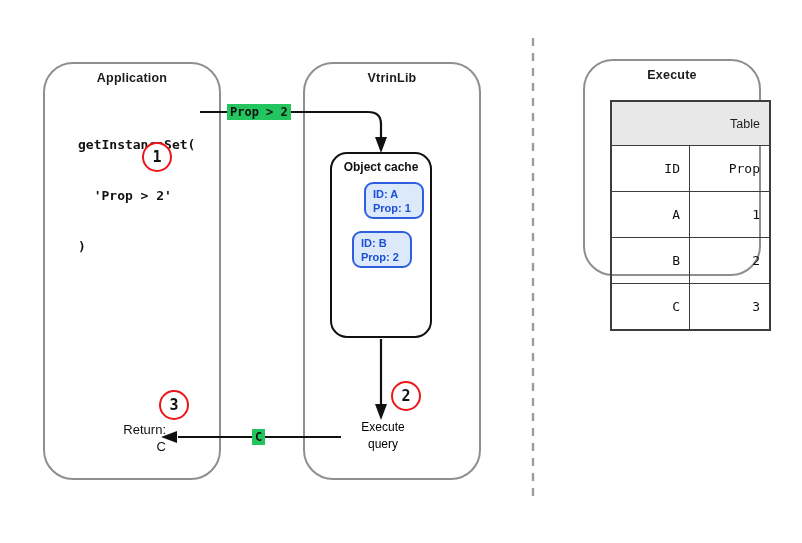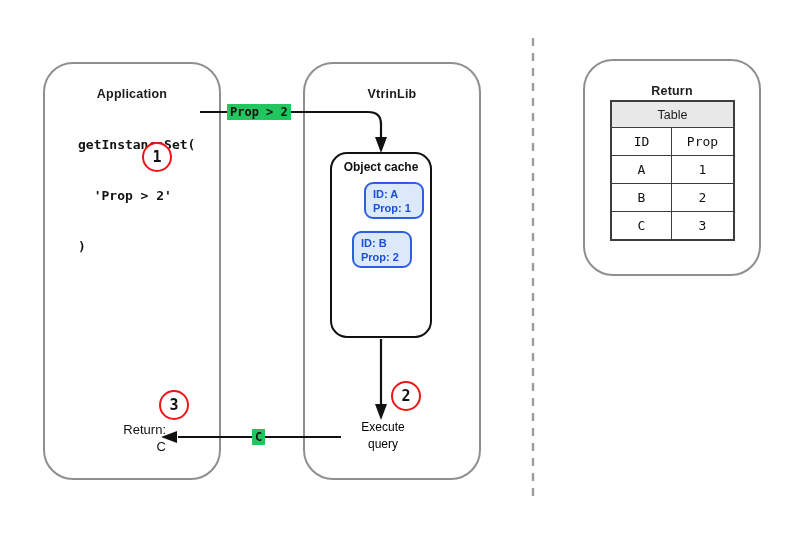--- a/index.html
+++ b/index.html
@@ -8,21 +8,21 @@
     font-family:"Liberation Sans", sans-serif; overflow:hidden;
   }
   svg.lines-layer { position:absolute; left:0; top:0; z-index:5; pointer-events:none; }
 
   .gbox {
     position:absolute; border:2px solid #8f8f8f; border-radius:30px;
     background:transparent; box-sizing:border-box; z-index:1;
   }
   .box-title {
     text-align:center; padding-top:7px; font-weight:bold; font-size:12.5px;
-    color:#1c1c1c; letter-spacing:0.2px;margin-top:16px;
+    color:#1c1c1c; letter-spacing:0.2px;
   }
   #app-box    { left:43px;  top:62px; width:178px; height:418px; }
   #vtrin-box  { left:303px; top:62px; width:178px; height:418px; }
   #server-box { left:583px; top:59px; width:178px; height:217px; }
 
   .code {
     position:absolute; left:78px; top:102px; z-index:2;
     font-family:"DejaVu Sans Mono", monospace; font-size:13px; font-weight:bold;
     color:#111; line-height:17px; white-space:pre;
   }
@@ -75,21 +75,21 @@
     font-weight:bold; font-size:12.5px; color:#9d9d9d; background:#fff;
     line-height:15px; z-index:6;
   }
 
   .server-table {
     position:absolute; left:610px; top:100px; z-index:2;
     border-collapse:collapse; font-family:"DejaVu Sans Mono", monospace;
     font-size:13px; color:#111; border:2px solid #3d3d3d;
   }
   .server-table td {
-    border:1.5px solid #3d3d3d; text-align:center; padding:0;
+    border:1.5px solid #3d3d3d; text-align:right; padding:9px;
     height:27px; box-sizing:content-box;
   }
   .server-table .col-id   { width:59px; }
   .server-table .col-prop { width:61px; }
   .server-table .tbl-title-cell {
     background:#e8e8e8; font-family:"Liberation Sans", sans-serif;
     font-size:12.5px; height:25px; color:#1c1c1c;
   }
 </style>
 </head>
@@ -142,21 +142,21 @@
 
   <span class="arrow-label" id="query-arrow-label">Prop &gt; 2</span>
   <span class="arrow-label" id="return-arrow-label">C</span>
 
   <div class="badge" id="badge1">1</div>
   <div class="badge" id="badge2">2</div>
   <div class="badge" id="badge3">3</div>
 
 
   <div class="gbox" id="server-box">
-    <div class="box-title">Return</div>
+    <div class="box-title">Execute</div>
   </div>
   <table class="server-table">
     <tbody>
       <tr>
         <td colspan="2" class="tbl-title-cell">Table</td>
       </tr>
       <tr>
         <td class="col-id">ID</td>
         <td class="col-prop">Prop</td>
       </tr>

